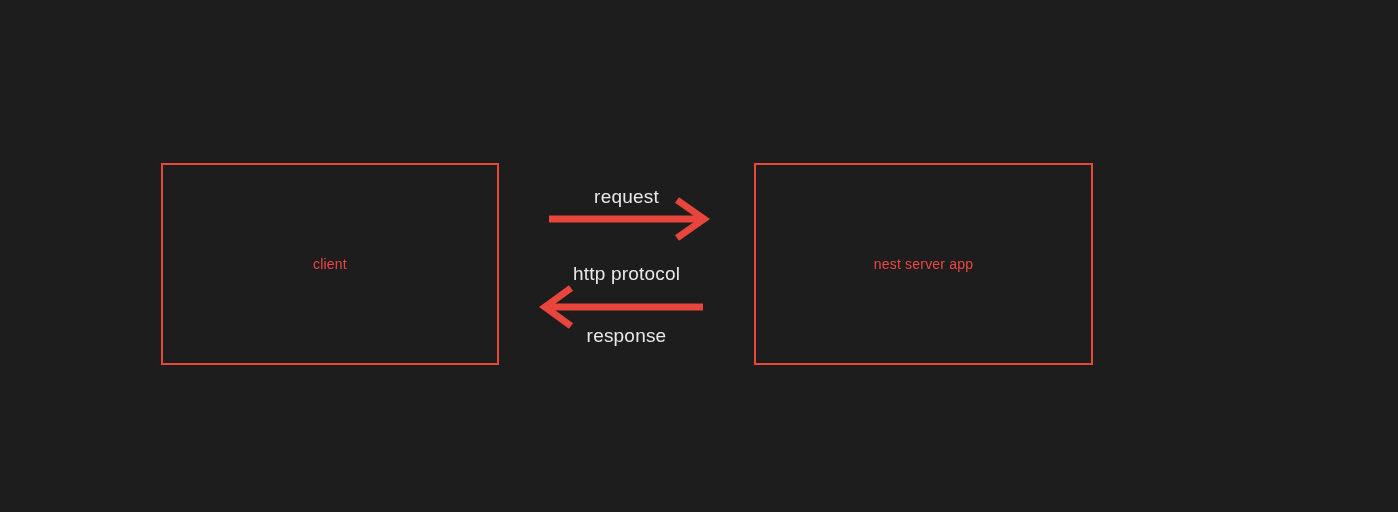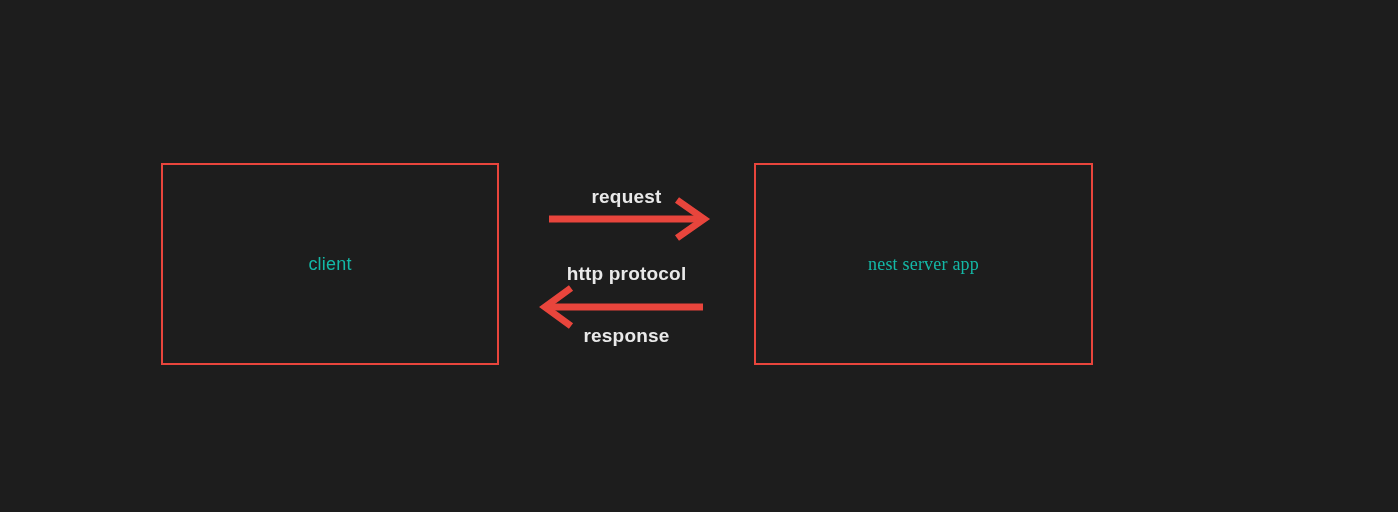--- a/index.html
+++ b/index.html
@@ -24,46 +24,46 @@
   .node-box {
     position: absolute;
     box-sizing: border-box;
     border: 2px solid #e8453c;
     background: transparent;
     display: flex;
     align-items: center;
     justify-content: center;
   }
   .node-label {
-    color: #14b8a6;
-    font-size: 18px;
+    color: #ef4444;
+    font-size: 14px;
     font-weight: 400;
     letter-spacing: 0.2px;
     line-height: 1;
     white-space: nowrap;
   }
   #client-box  { left: 161px; top: 163px; width: 338px; height: 202px; }
-  #server-box  { left: 754px; top: 163px; width: 339px; height: 202px; font-family: Liberation Serif, serif; }
+  #server-box  { left: 754px; top: 163px; width: 339px; height: 202px; }
 
   
   #channel {
     position: absolute;
     left: 499px;
     top: 163px;
     width: 255px;
     height: 202px;
   }
 
   .edge-label {
     position: absolute;
     width: 100%;
     text-align: center;
     color: #e9e9e9;
     font-size: 19px;
-    font-weight: 700;
+    font-weight: 400;
     letter-spacing: 0.2px;
     line-height: 1;
     white-space: nowrap;
   }
   #request-label  { top: 24px; }
   #protocol-label { top: 93px; margin-top: 8px; }
   #response-label { top: 163px; }
 
   .arrow-svg {
     position: absolute;

